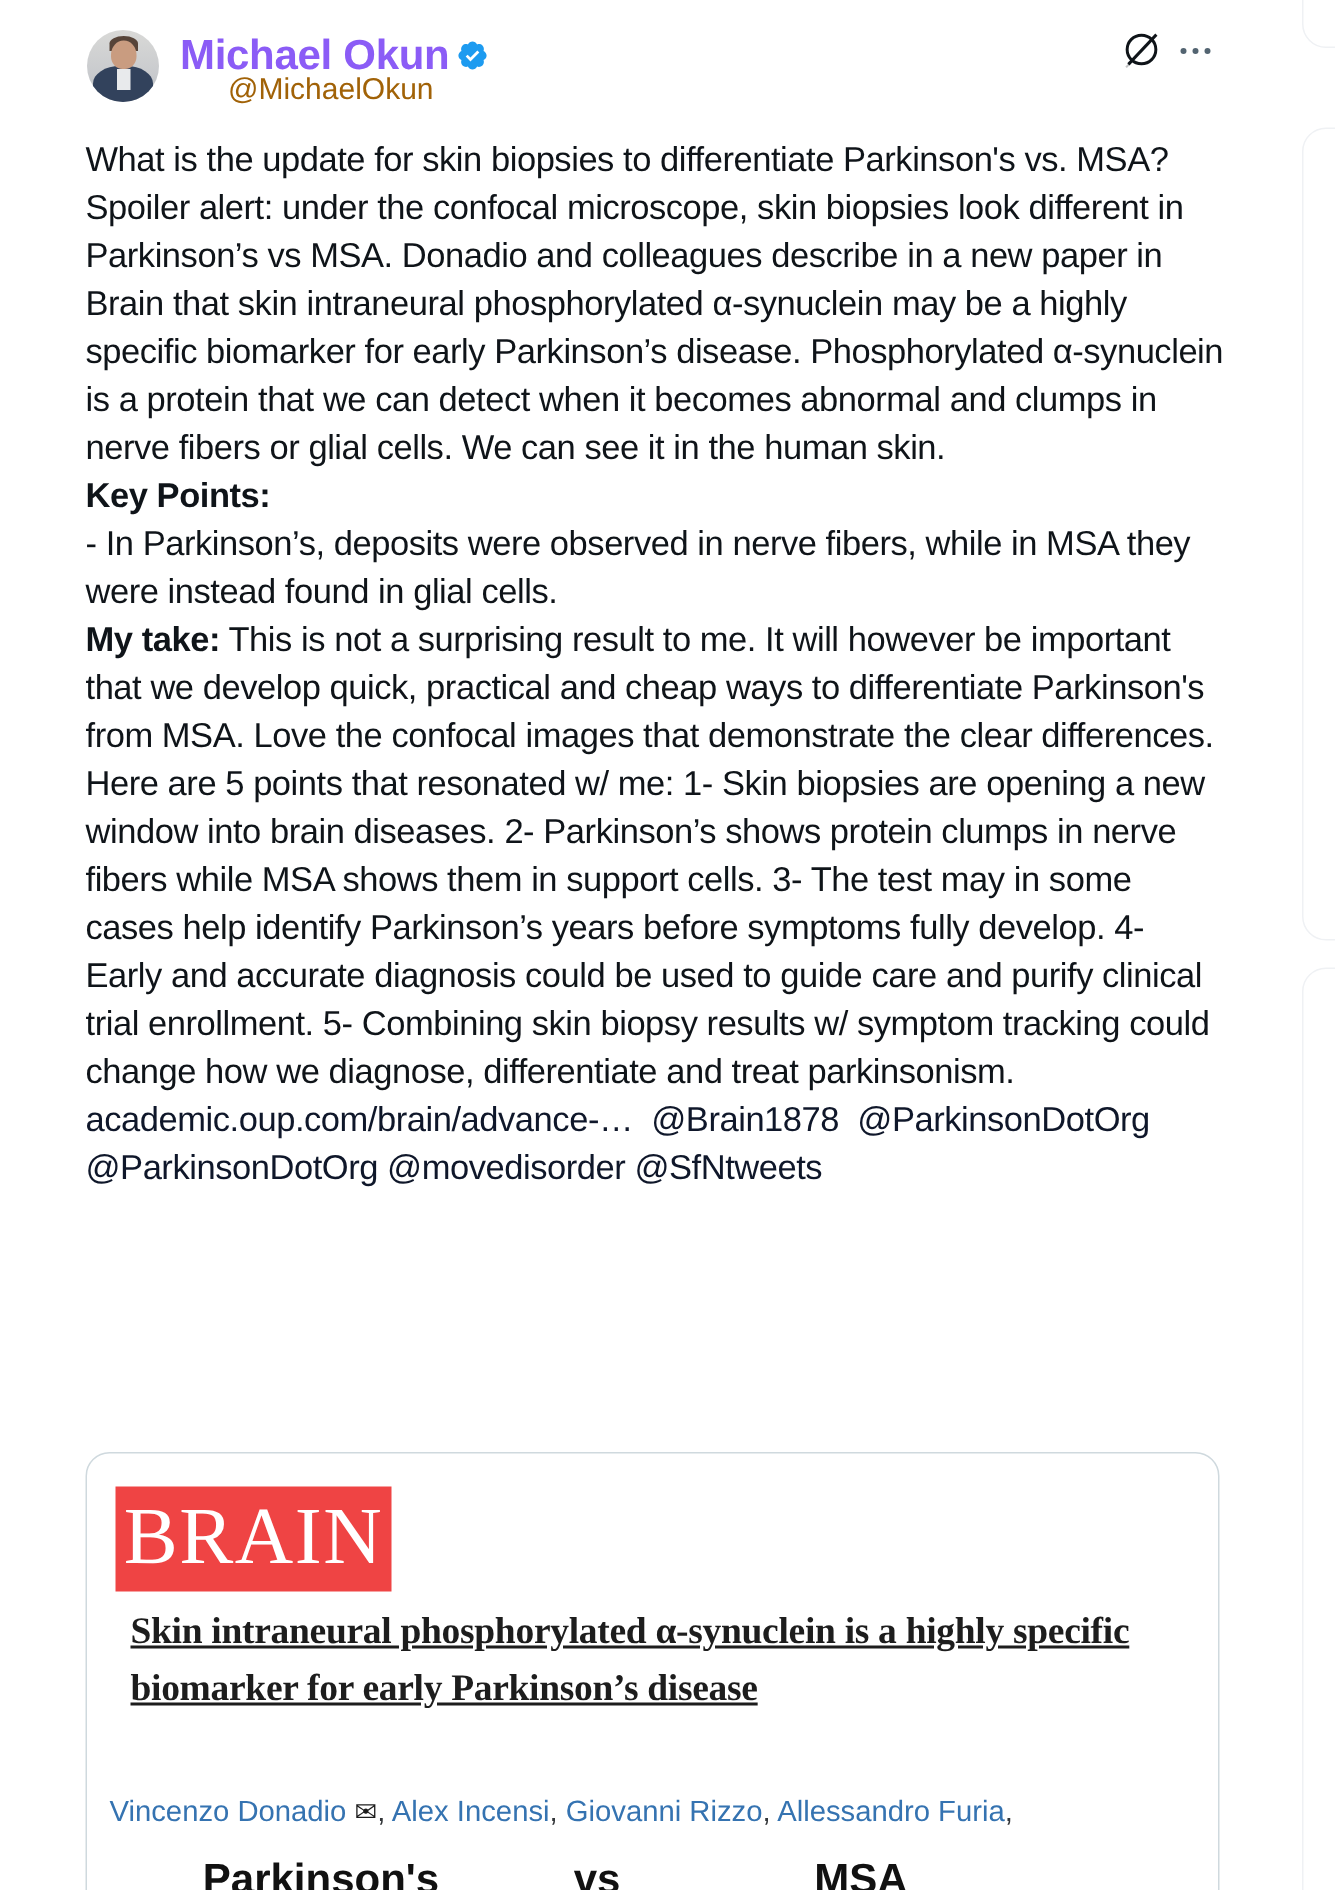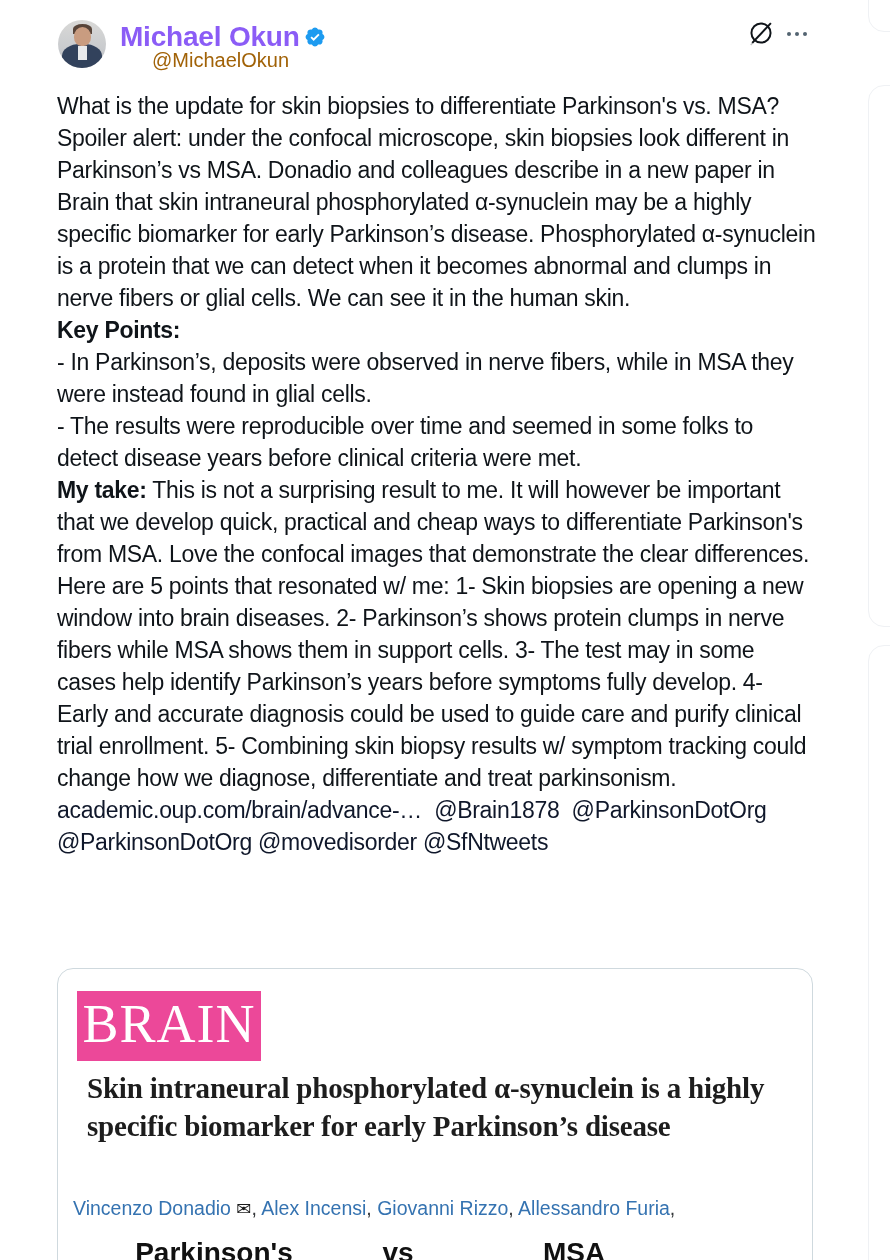--- a/index.html
+++ b/index.html
@@ -23,26 +23,26 @@
 
   
   .tweet-body{position:absolute;left:57px;top:90px;width:760px;font-size:23px;line-height:32px;
               color:#0f1419;letter-spacing:-0.3px;}
   .bold{font-weight:700;text-align:center;}
   .tlink{color:#0f172a;text-decoration:none;cursor:pointer;}
 
   
   .card{position:absolute;left:57px;top:968px;width:754px;height:420px;border:1px solid #cfd9de;
         border-radius:16px;background:#fff;overflow:hidden;cursor:pointer;}
-  .brain-logo{position:absolute;left:19px;top:22px;width:184px;height:70px;background:#ec4899;
+  .brain-logo{position:absolute;left:19px;top:22px;width:184px;height:70px;background:#ef4444;
               color:#ffffff;font-family:"Liberation Serif","DejaVu Serif",serif;font-size:54px;
               line-height:66px;text-align:center;letter-spacing:1px;}
   .card-title{position:absolute;left:29px;top:100px;width:706px;
               font-family:"Liberation Serif","DejaVu Serif",serif;font-weight:700;
-              font-size:29px;line-height:38px;color:#1d1d1d;letter-spacing:-0.2px;}
+              font-size:25px;line-height:38px;color:#1d1d1d;letter-spacing:-0.2px;text-decoration:underline;}
   .card-authors{position:absolute;left:15px;top:228px;width:706px;font-size:19.5px;color:#3573b1;}
   .card-authors .sep{color:#333639;}
   .envelope{color:#1b1b1b;font-size:18px;}
   .figure-row{position:absolute;left:0;top:268px;width:754px;height:60px;}
   .figure-label{position:absolute;transform:translateX(-50%);font-weight:700;font-size:28px;color:#111;white-space:nowrap;}
   .fl-0{left:156px;}  .fl-1{left:340px;}  .fl-2{left:516px;}
 
   
   .ghost{position:absolute;left:868px;width:80px;border:1px solid #eff1f4;border-radius:16px;background:#fff;}
   .ghost-a{top:-100px;height:130px;}
@@ -80,21 +80,20 @@
   <div class="more-btn">
     <i></i>
     <i></i>
     <i></i>
   </div>
 
   <div class="tweet-body">
     <div>What is the update for skin biopsies to differentiate Parkinson's vs. MSA? Spoiler alert: under the confocal microscope, skin biopsies look different in Parkinson’s vs MSA. Donadio and colleagues describe in a new paper in Brain that skin intraneural phosphorylated α-synuclein may be a highly specific biomarker for early Parkinson’s disease. Phosphorylated α-synuclein is a protein that we can detect when it becomes abnormal and clumps in nerve fibers or glial cells. We can see it in the human skin.</div>
     <div><span class="bold">Key Points:</span></div>
     <div>- In Parkinson’s, deposits were observed in nerve fibers, while in MSA they were instead found in glial cells.</div>
-    <div>- The results were reproducible over time and seemed in some folks to detect disease years before clinical criteria were met.</div>
     <div><span class="bold">My take:</span> <span>This is not a surprising result to me. It will however be important that we develop quick, practical and cheap ways to differentiate Parkinson's from MSA. Love the confocal images that demonstrate the clear differences. Here are 5 points that resonated w/ me: 1- Skin biopsies are opening a new window into brain diseases. 2- Parkinson’s shows protein clumps in nerve fibers while MSA shows them in support cells. 3- The test may in some cases help identify Parkinson’s years before symptoms fully develop. 4- Early and accurate diagnosis could be used to guide care and purify clinical trial enrollment. 5- Combining skin biopsy results w/ symptom tracking could change how we diagnose, differentiate and treat parkinsonism.</span></div>
     <div>
       <span class="tlink">academic.oup.com/brain/advance-…</span>&nbsp;
       <span class="tlink">@Brain1878</span>&nbsp;
       <span class="tlink">@ParkinsonDotOrg</span>
       <span class="tlink">@ParkinsonDotOrg</span>
       <span class="tlink">@movedisorder</span>
       <span class="tlink">@SfNtweets</span>
     </div>
   </div>

